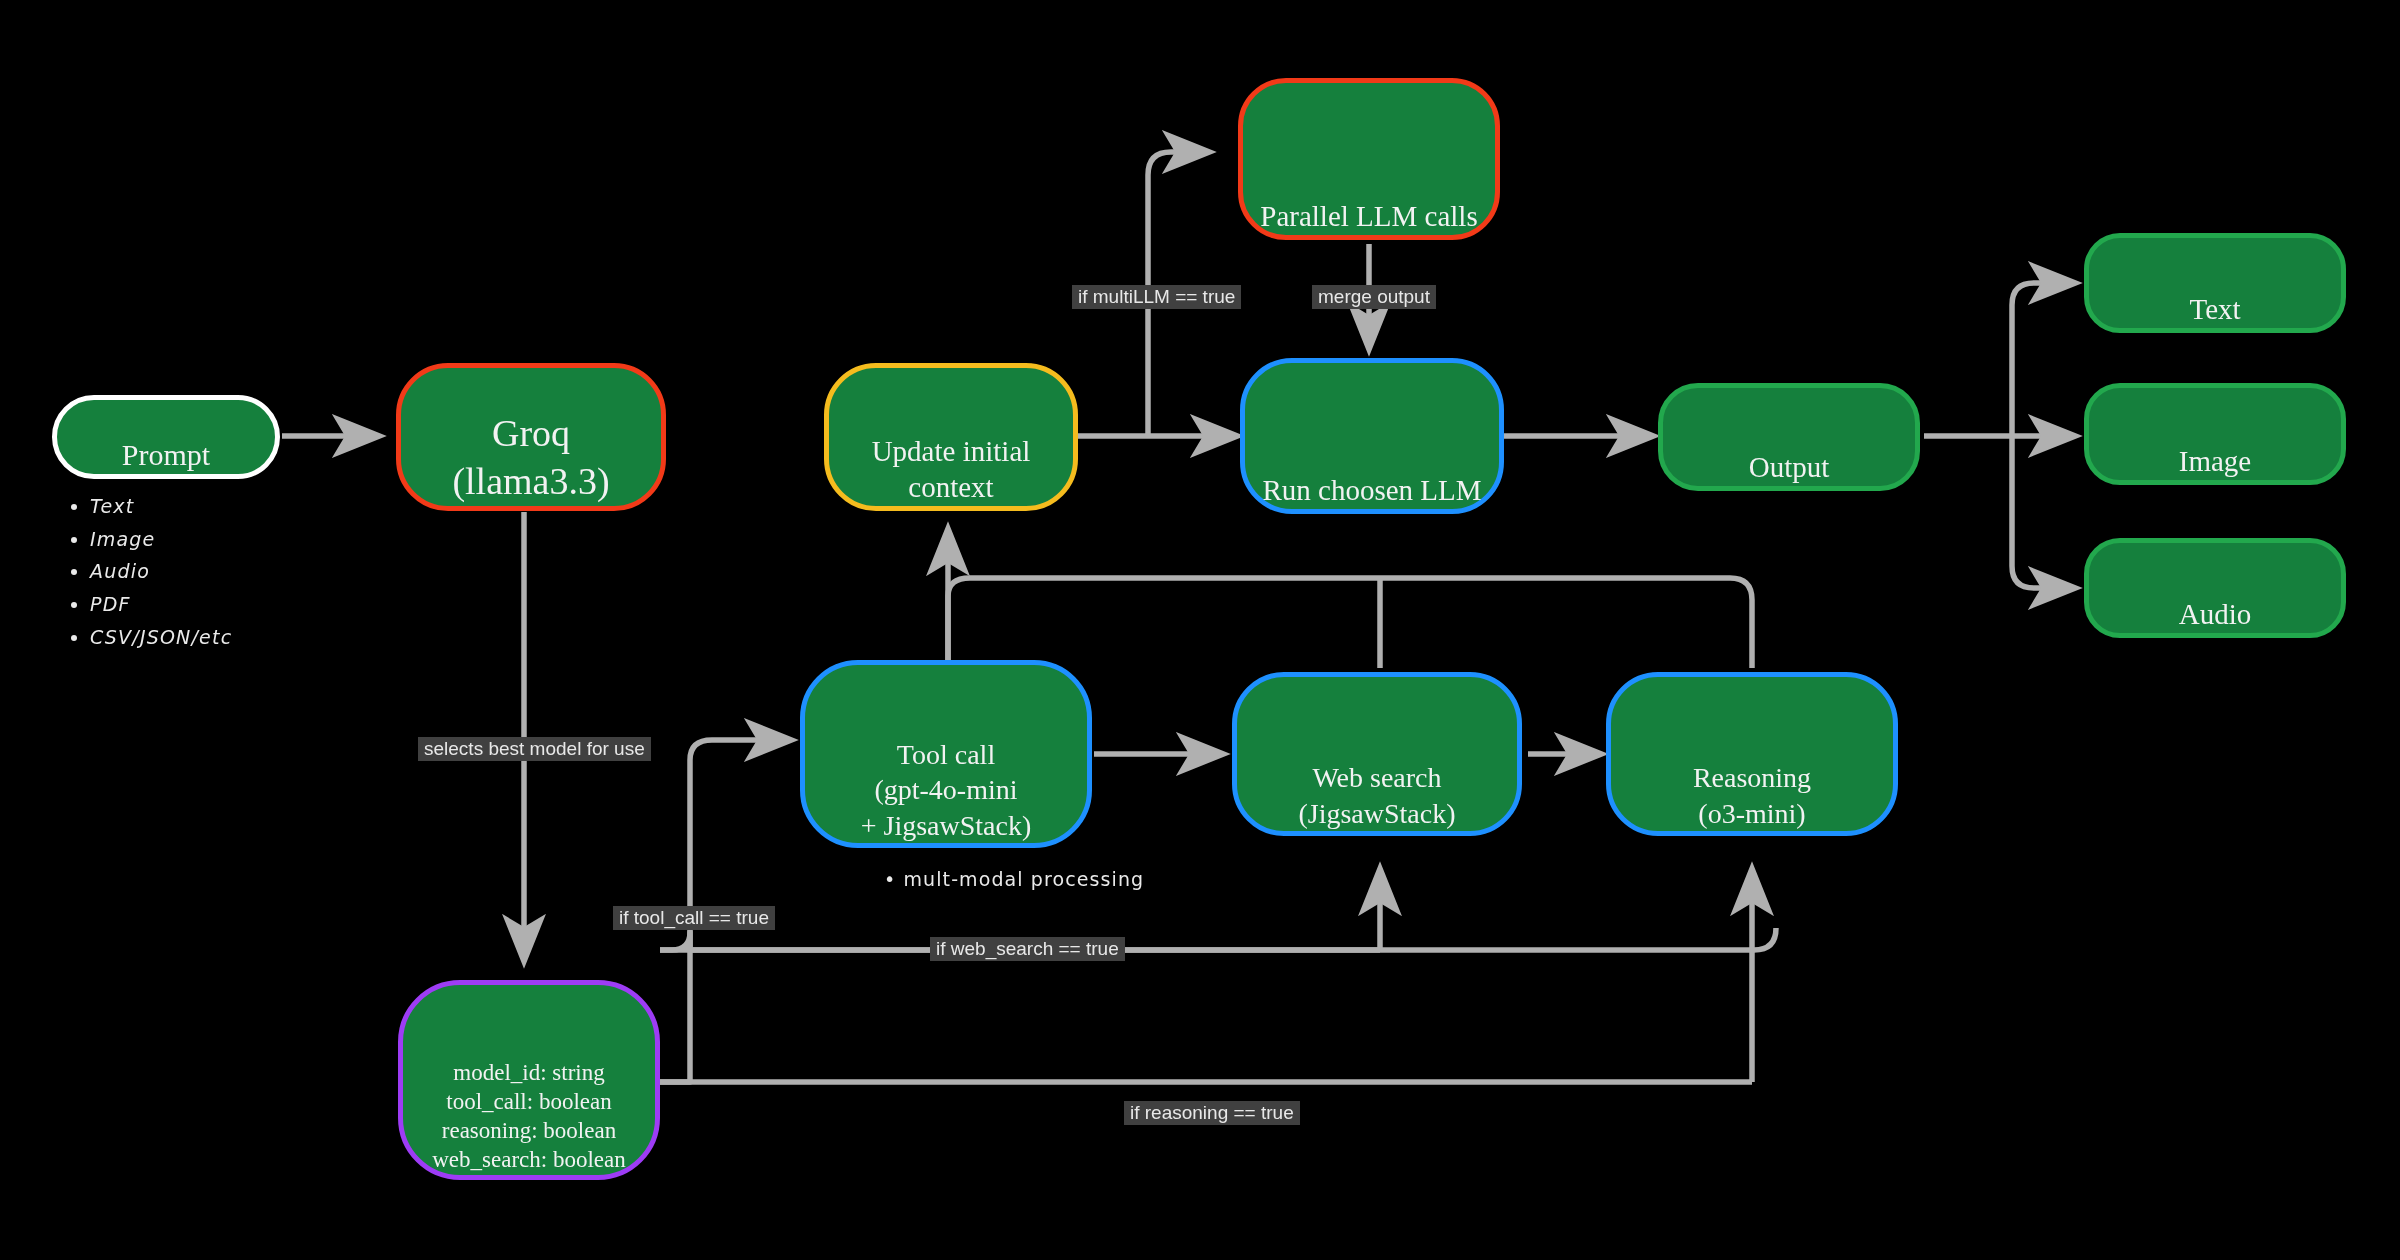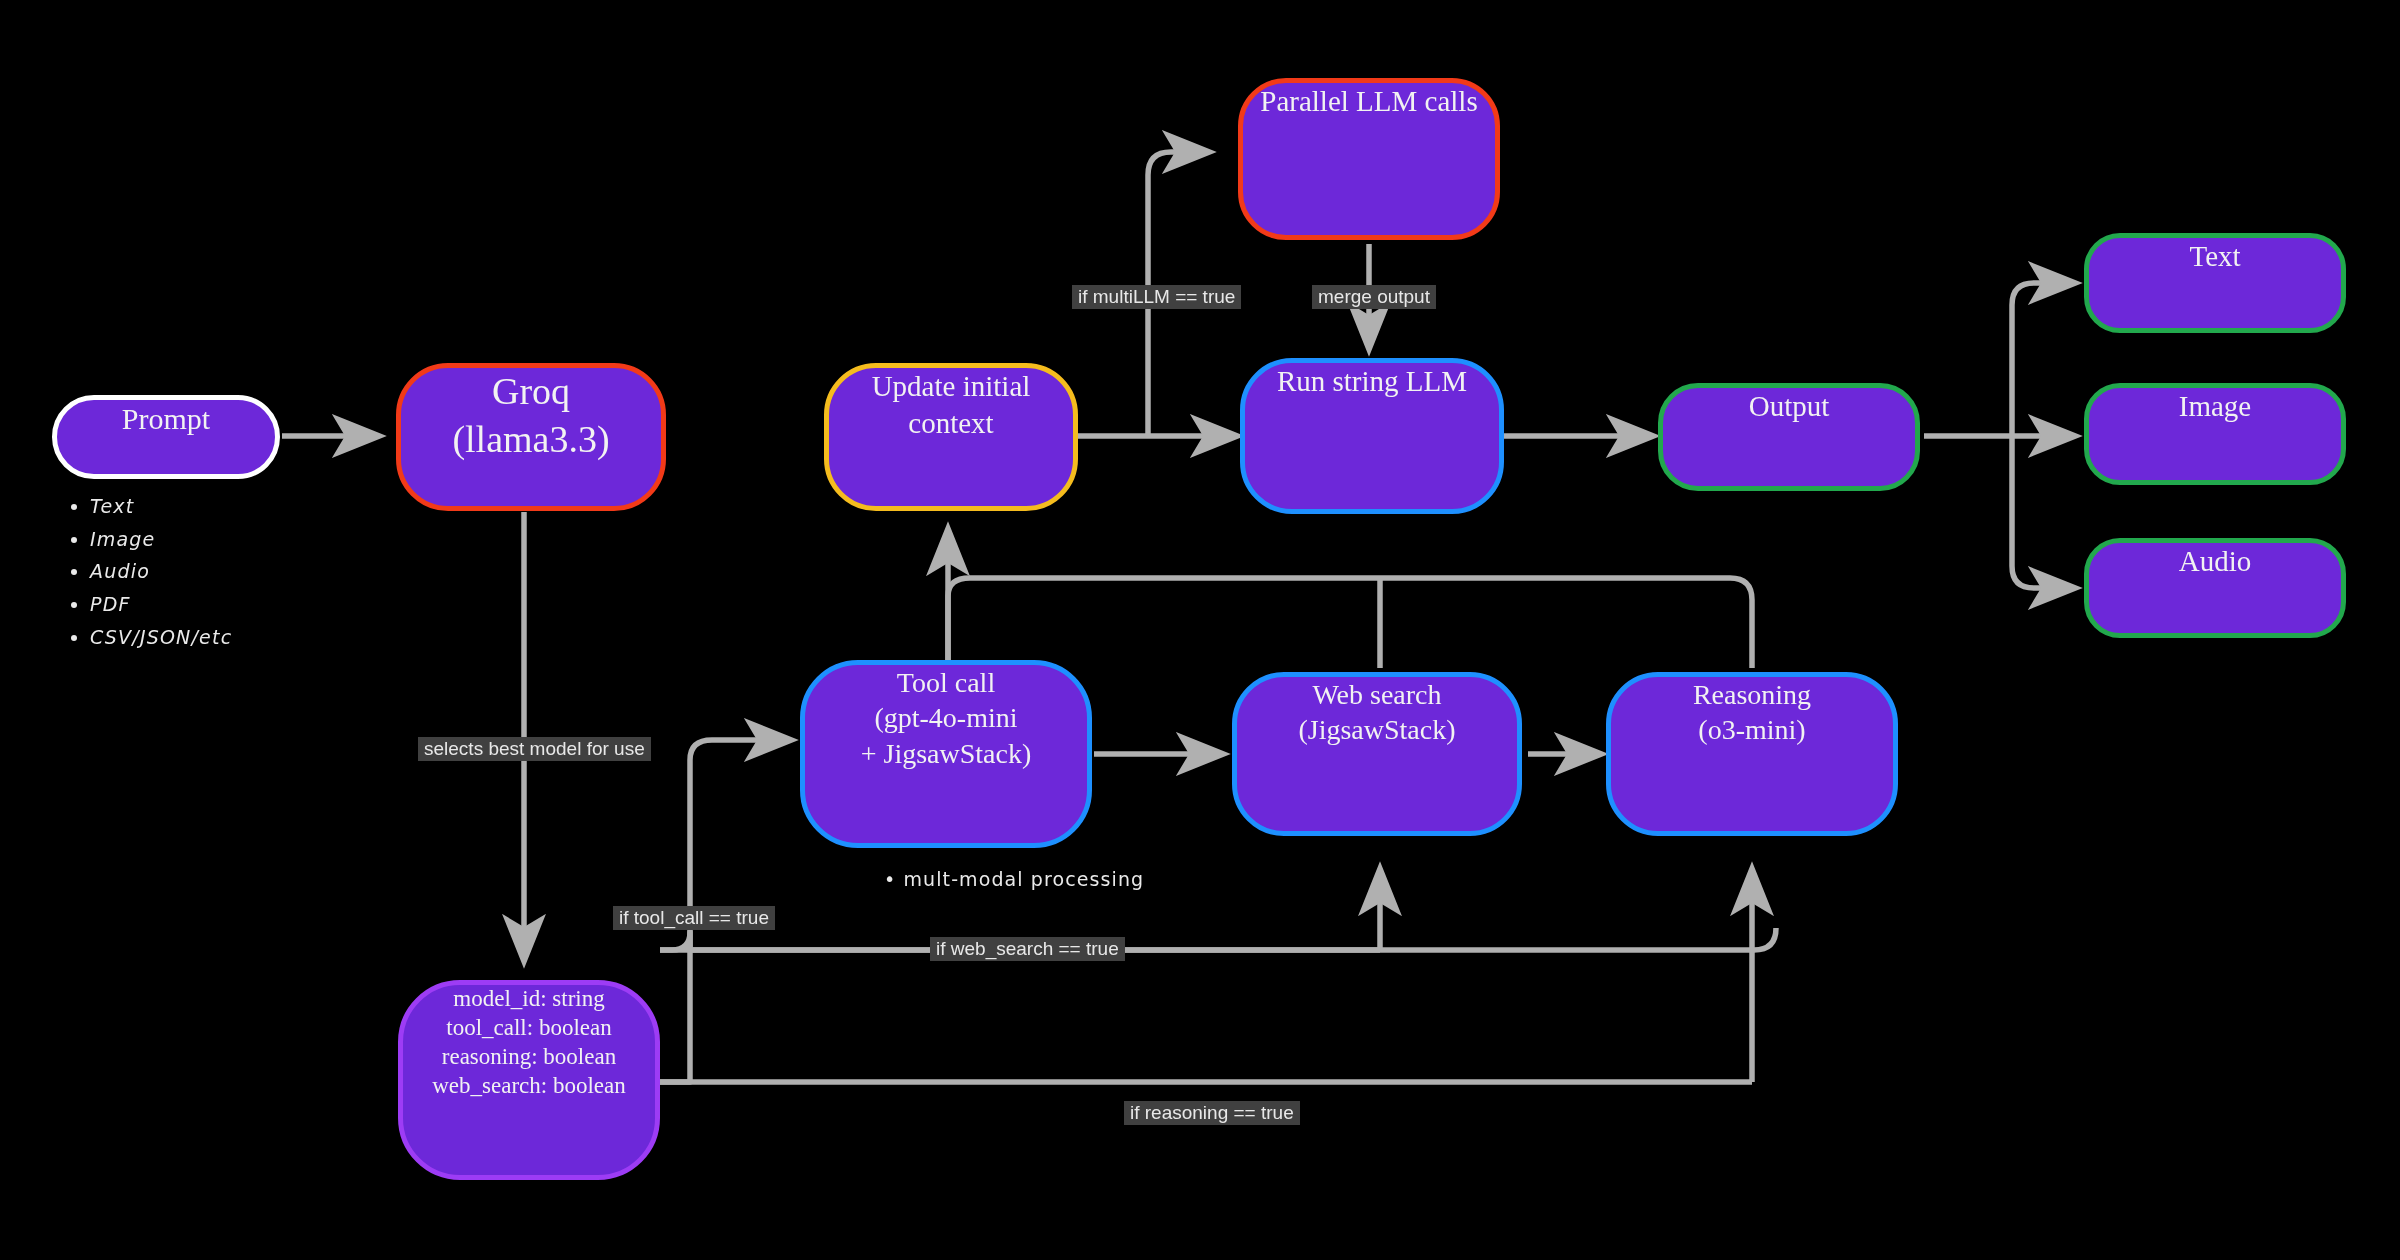--- a/index.html
+++ b/index.html
@@ -18,23 +18,23 @@
   #edges {
     position: absolute;
     left: 0; top: 0;
     width: 2400px; height: 1260px;
   }
   .node {
     position: absolute;
     box-sizing: border-box;
     border-style: solid;
     border-width: 5px;
-    background: #6d28d9;
+    background: #15803d;
     display: flex;
-    align-items: flex-start;
+    align-items: flex-end;
     justify-content: center;
     text-align: center;
     color: #f2f2f2;
     font-family: "Liberation Serif", serif;
     line-height: 1.26;
     z-index: 3;
   }
   .node .lines { padding: 0 10px; }
   .node .lines div { white-space: nowrap; }
 
@@ -143,21 +143,21 @@
       <div>Update initial</div>
       <div>context</div>
     </div>
   </div>
 
   <div class="node" style="left:1238px; top:78px; width:262px; height:162px; border-radius:48px; border-color:#f23a18; font-size:29px;">
     <span>Parallel LLM calls</span>
   </div>
 
   <div class="node" style="left:1240px; top:358px; width:264px; height:156px; border-radius:52px; border-color:#1e90ff; font-size:29px;">
-    <span>Run string LLM</span>
+    <span>Run choosen LLM</span>
   </div>
 
   <div class="node" style="left:1658px; top:383px; width:262px; height:108px; border-radius:40px; border-color:#22a84d; font-size:29px;">
     <span>Output</span>
   </div>
 
   <div class="node" style="left:2084px; top:233px; width:262px; height:100px; border-radius:36px; border-color:#22a84d; font-size:29px;">
     <span>Text</span>
   </div>
 

